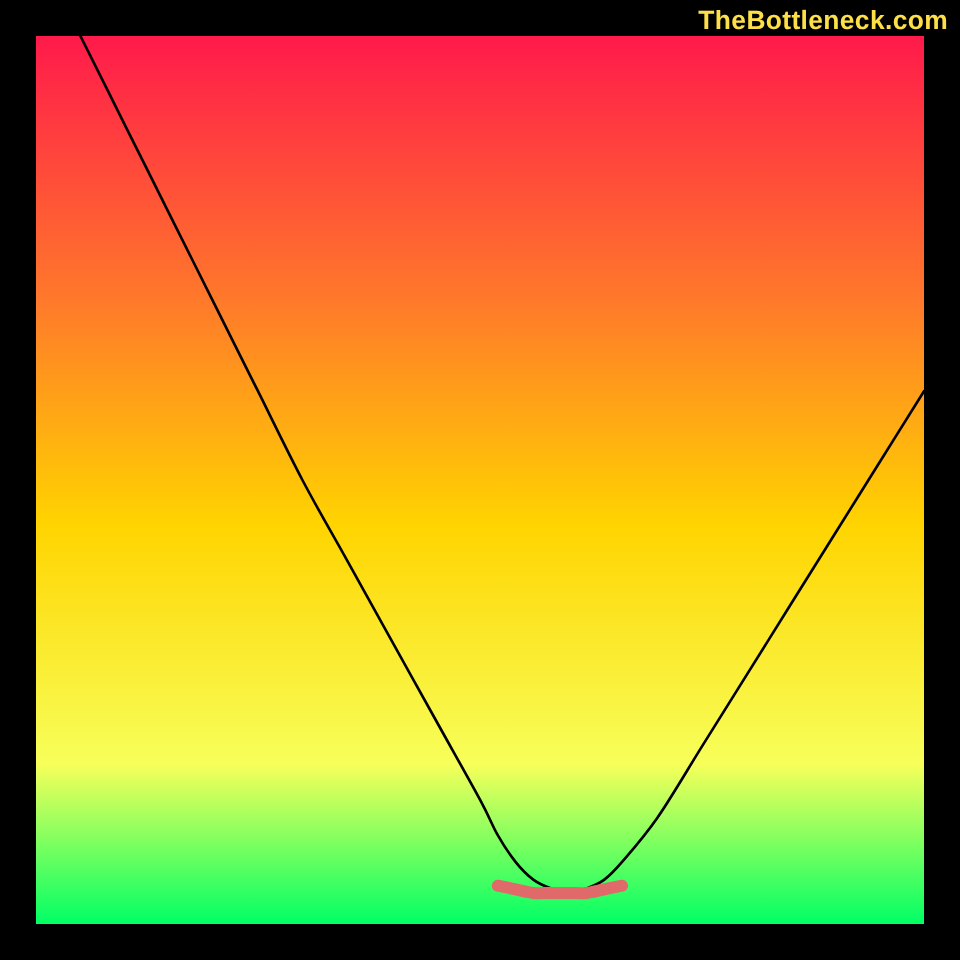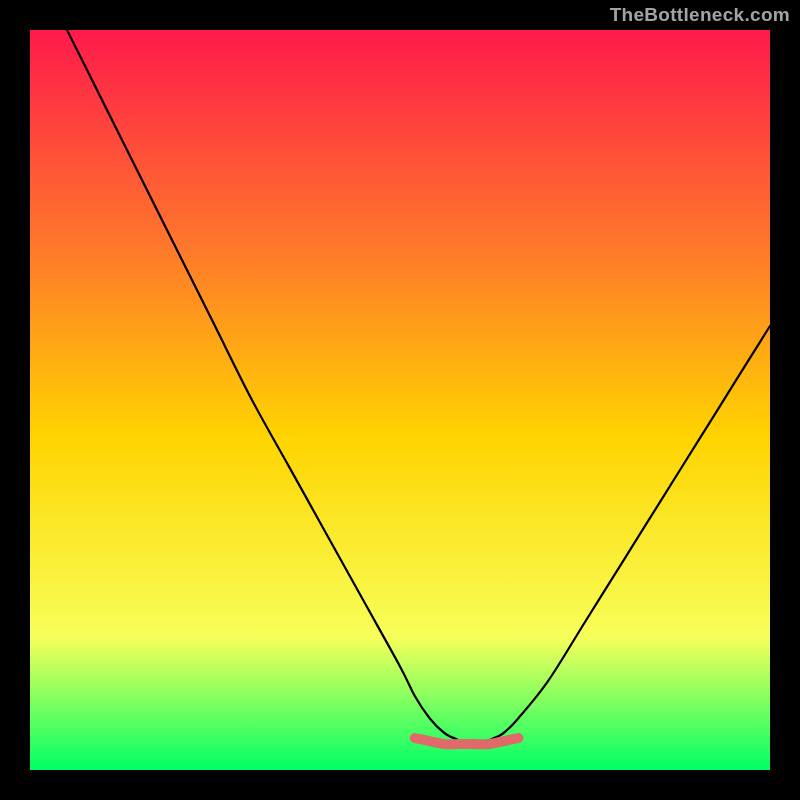--- a/index.html
+++ b/index.html
@@ -14,22 +14,22 @@
   .frame {
     position: relative;
     width: 800px;
     height: 800px;
     background: #000;
   }
   .watermark {
     position: absolute;
     top: 4px;
     right: 10px;
-    color: #a3a3a3;
-    font-size: 19px;
+    color: #fde047;
+    font-size: 22px;
     font-weight: 600;
     letter-spacing: 0.3px;
     z-index: 5;
   }
   .plot-wrap {
     position: absolute;
     left: 30px;
     top: 30px;
     width: 740px;
     height: 740px;

